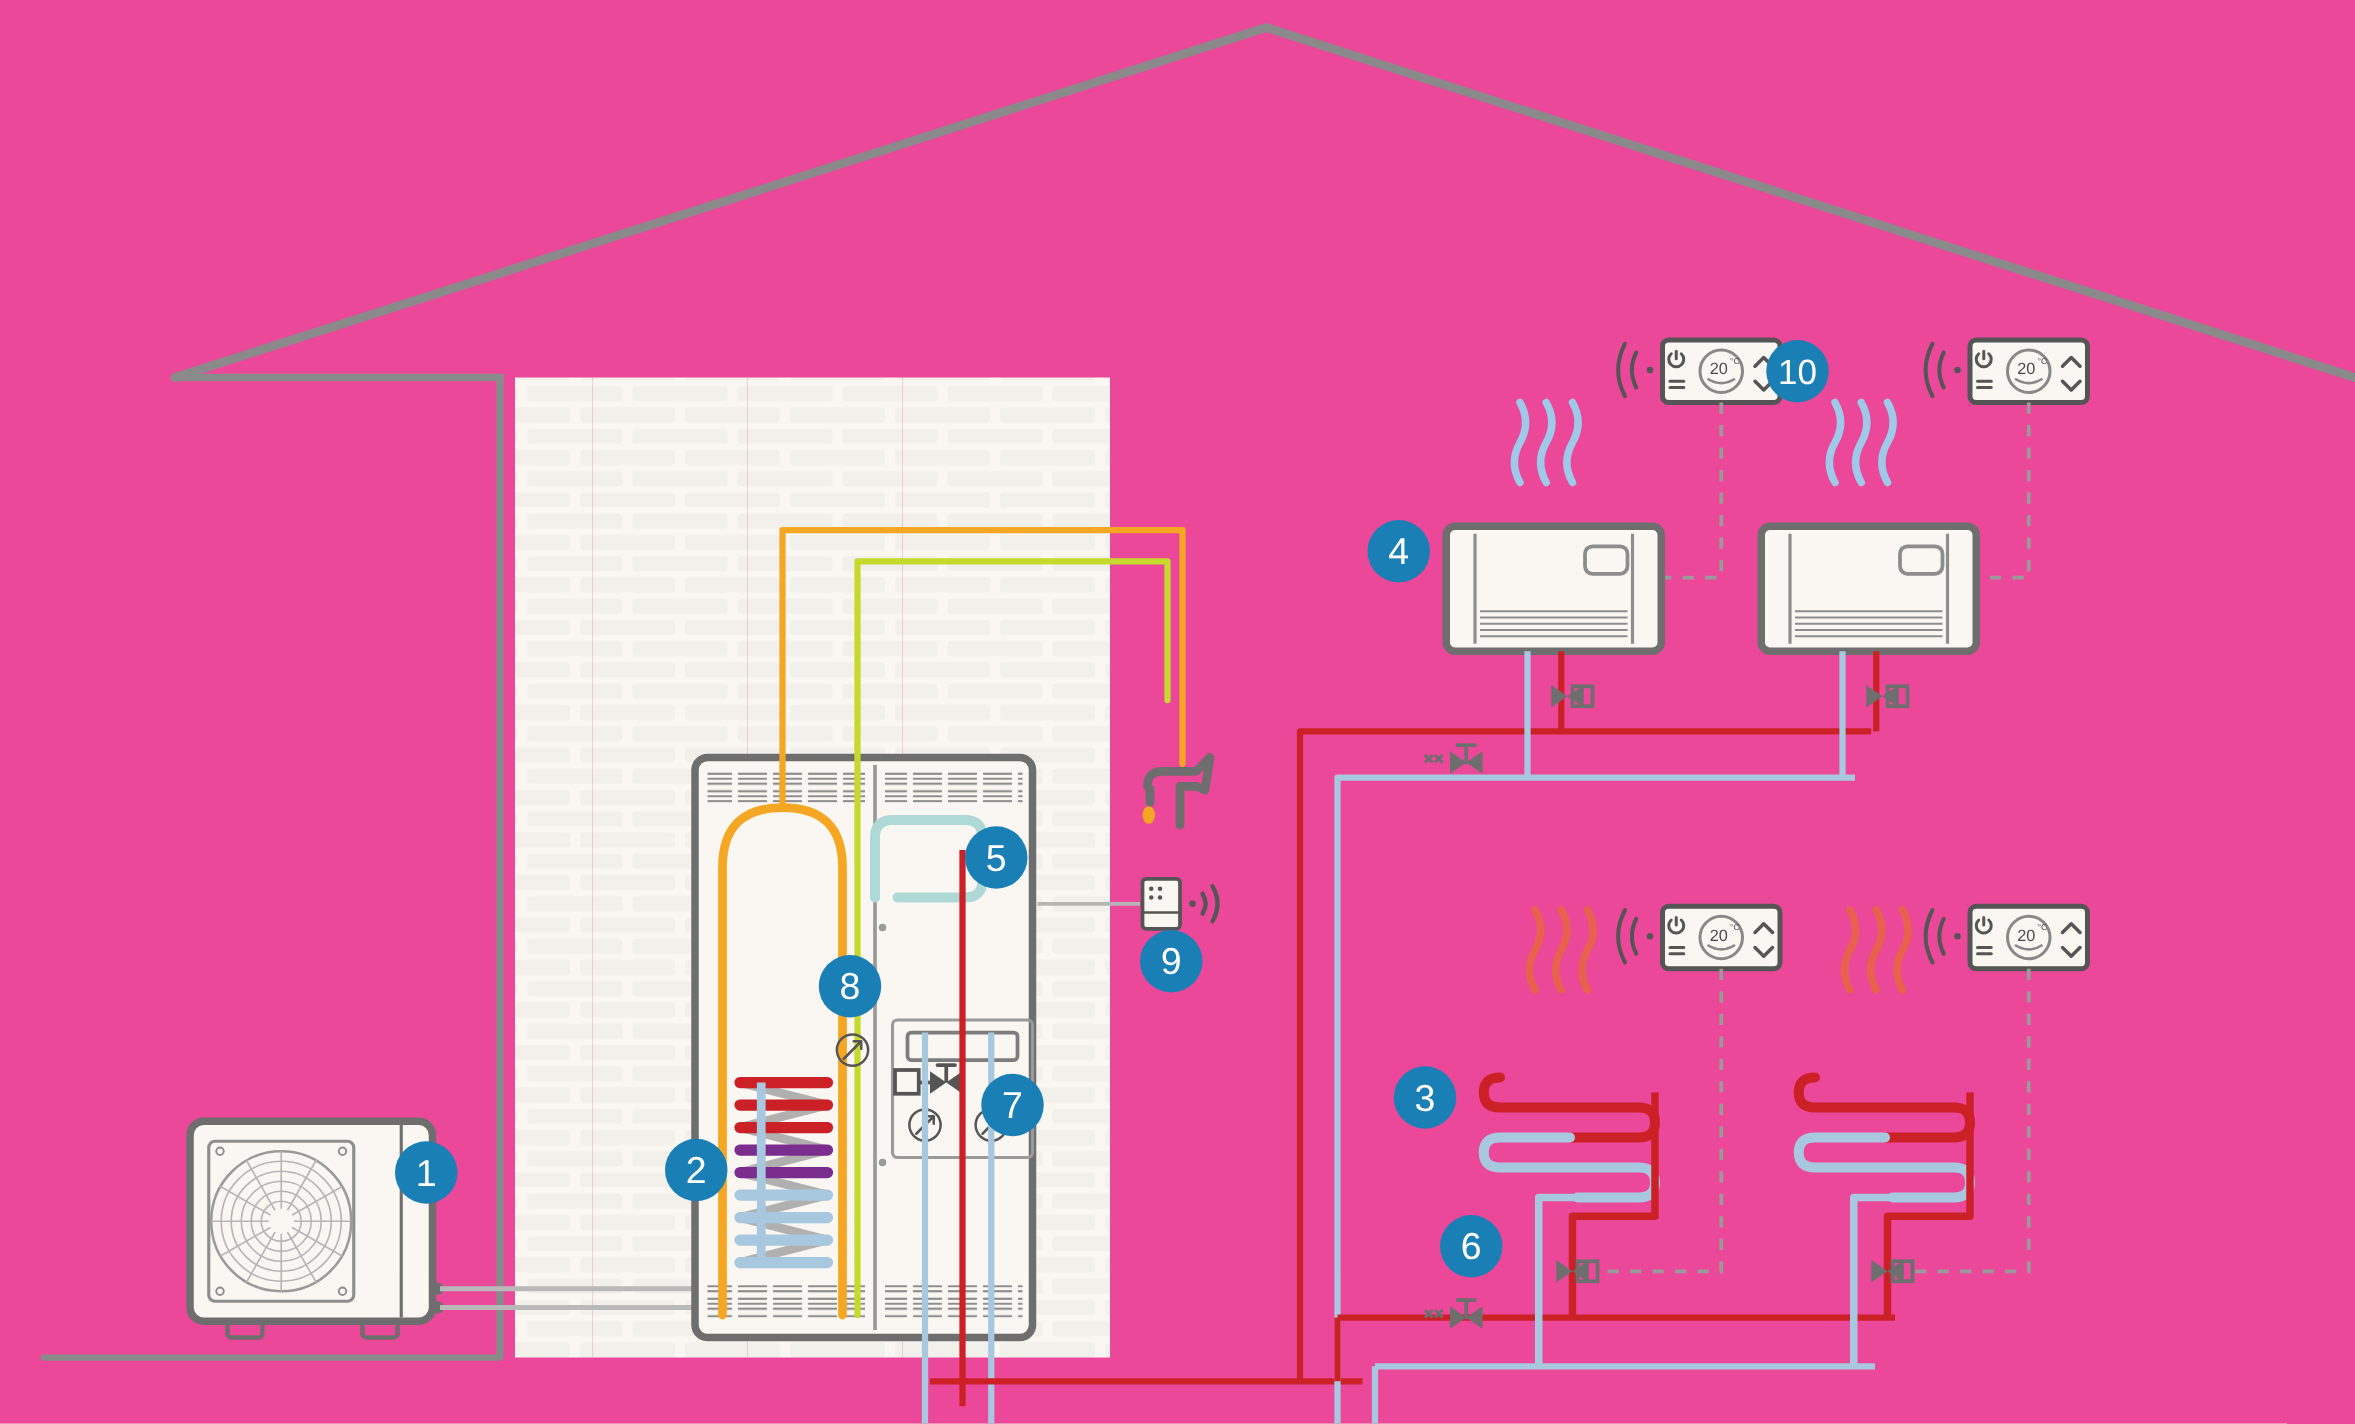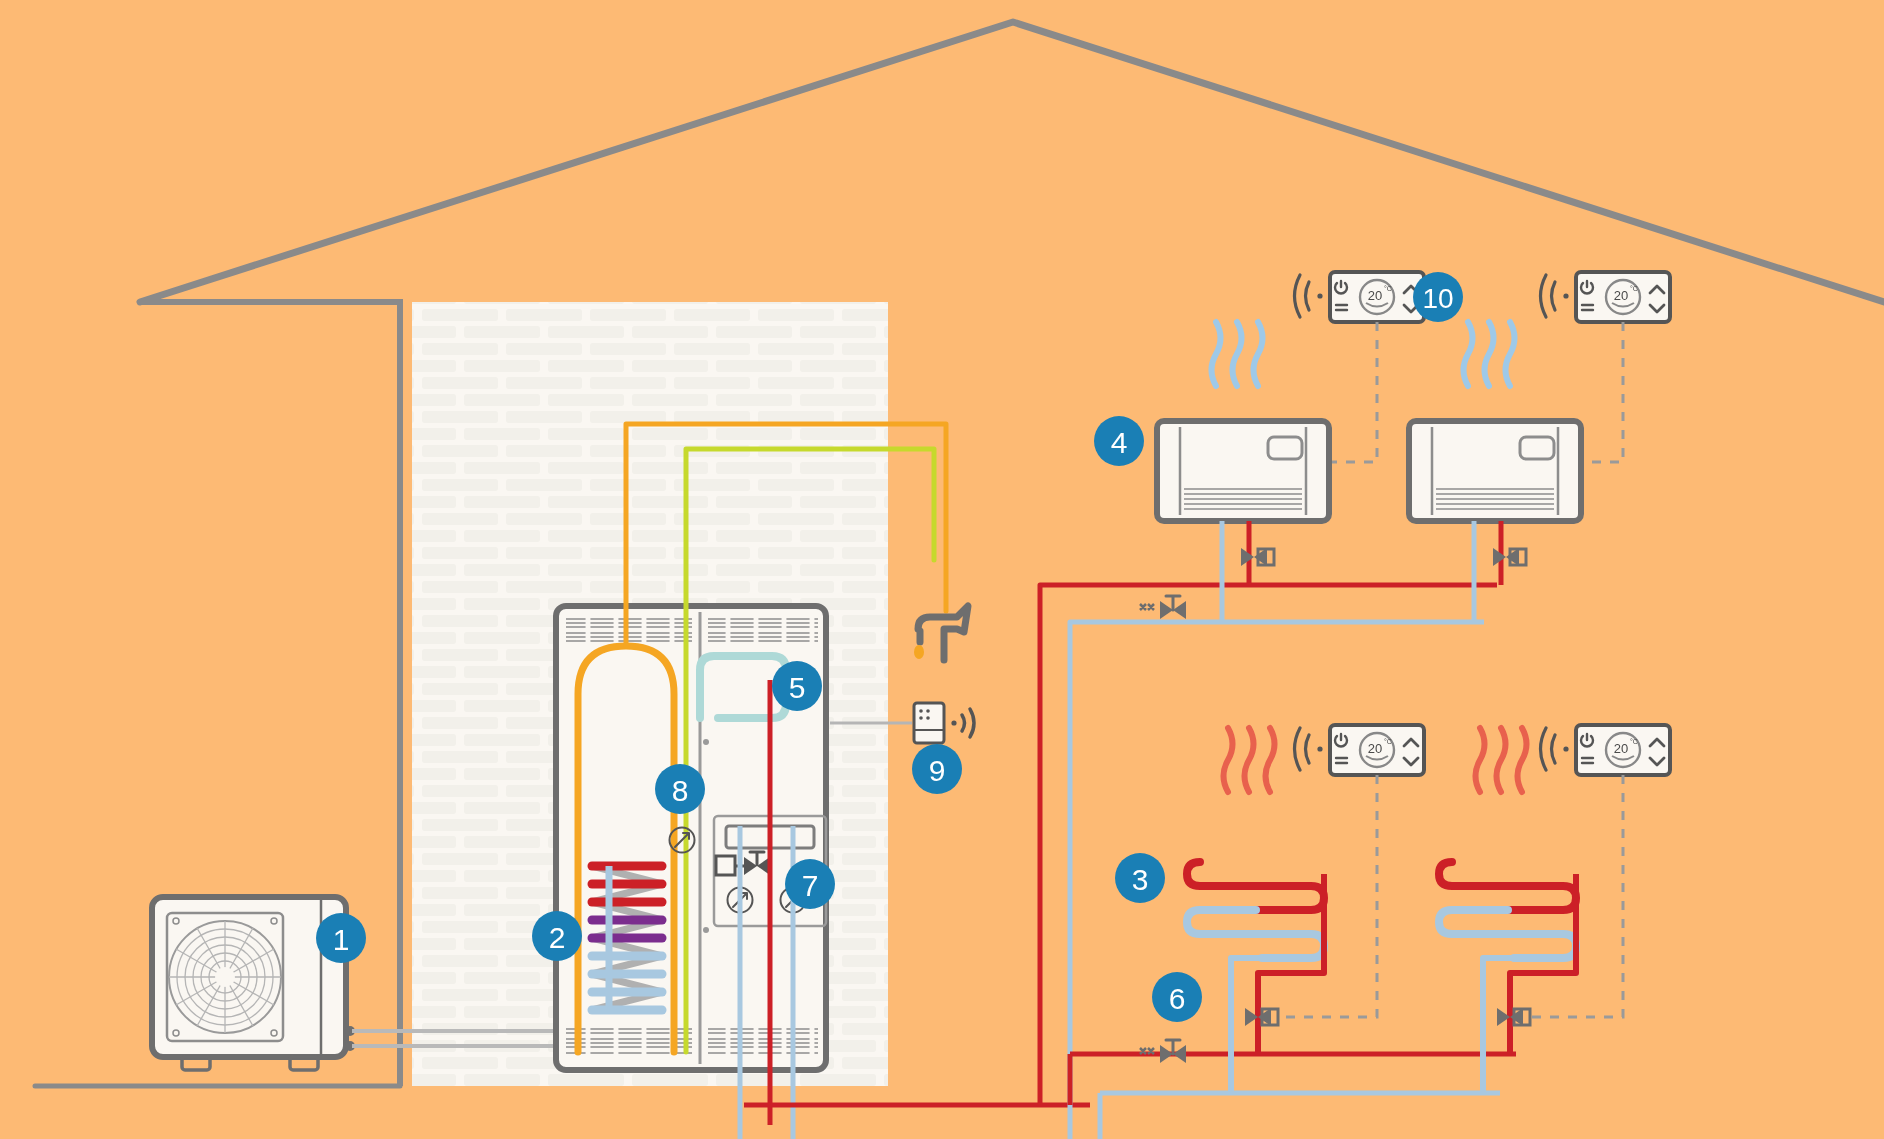--- a/index.html
+++ b/index.html
@@ -1,17 +1,17 @@
 <!DOCTYPE html>
 <html><head>
 <meta charset="utf-8">
 <style>
   html,body{margin:0;padding:0;background:#faf7f2;}
   body{width:1884px;height:1139px;overflow:hidden;font-family:"Liberation Sans",sans-serif;}
-  #stage{position:relative;width:1884px;height:1139px;background:#fdba74;}
+  #stage{position:relative;width:1884px;height:1139px;background:#ec4899;}
   svg#scene{position:absolute;left:0;top:0;width:1884px;height:1139px;}
   .badge-text{font-family:"Liberation Sans",sans-serif;font-size:30px;font-weight:400;fill:#ffffff;text-anchor:middle;dominant-baseline:central;}
   .badge-text.two{font-size:28px;}
   .thermo-temp{font-family:"Liberation Sans",sans-serif;font-size:13px;fill:#4a4a4a;text-anchor:middle;dominant-baseline:central;}
   .thermo-deg{font-family:"Liberation Sans",sans-serif;font-size:7px;fill:#4a4a4a;}
 </style>
 </head>
 <body>
 
 <div id="stage">

